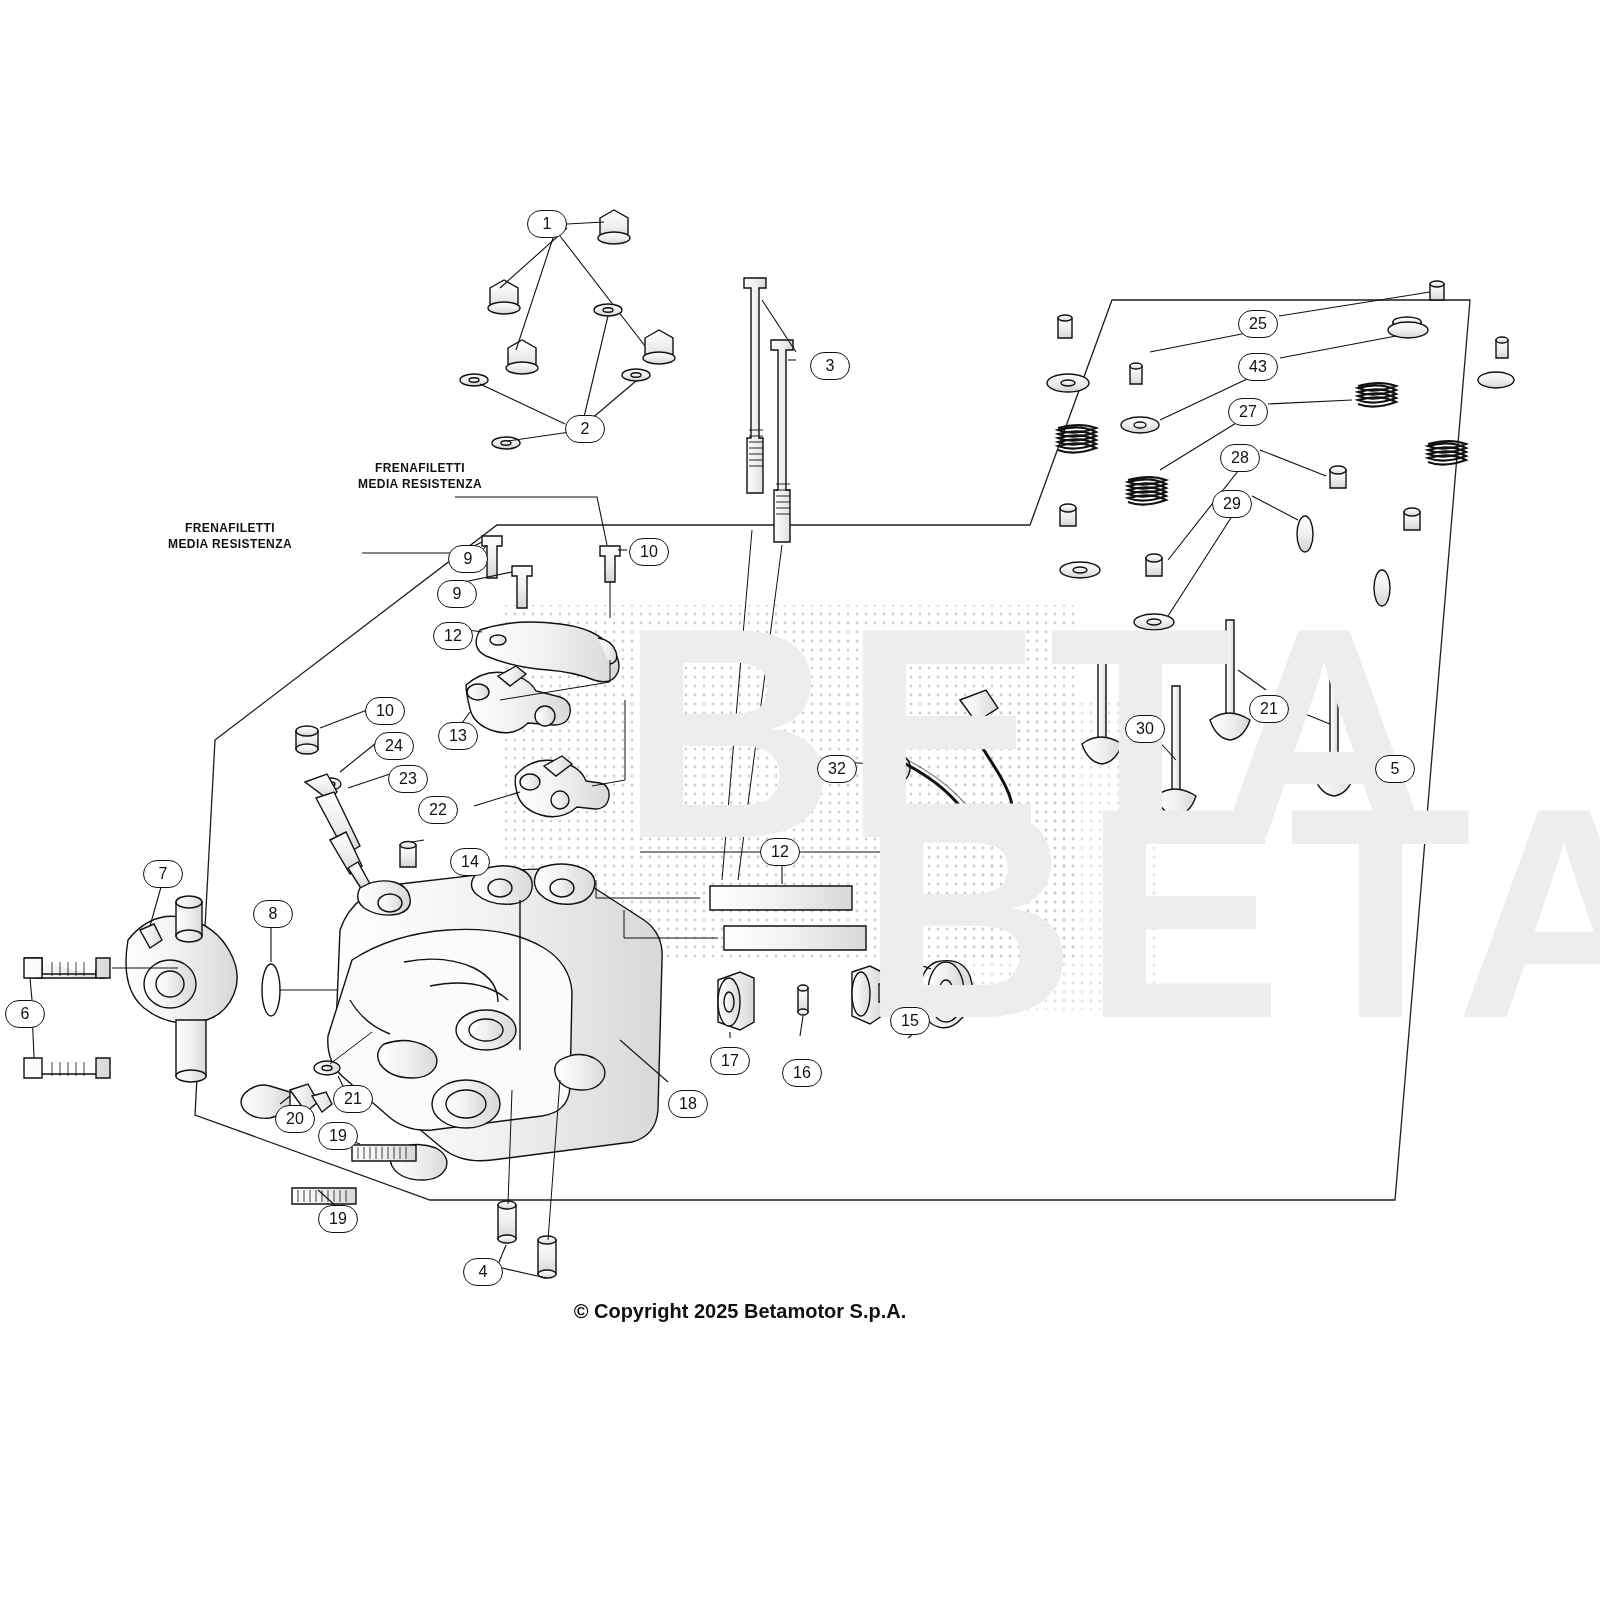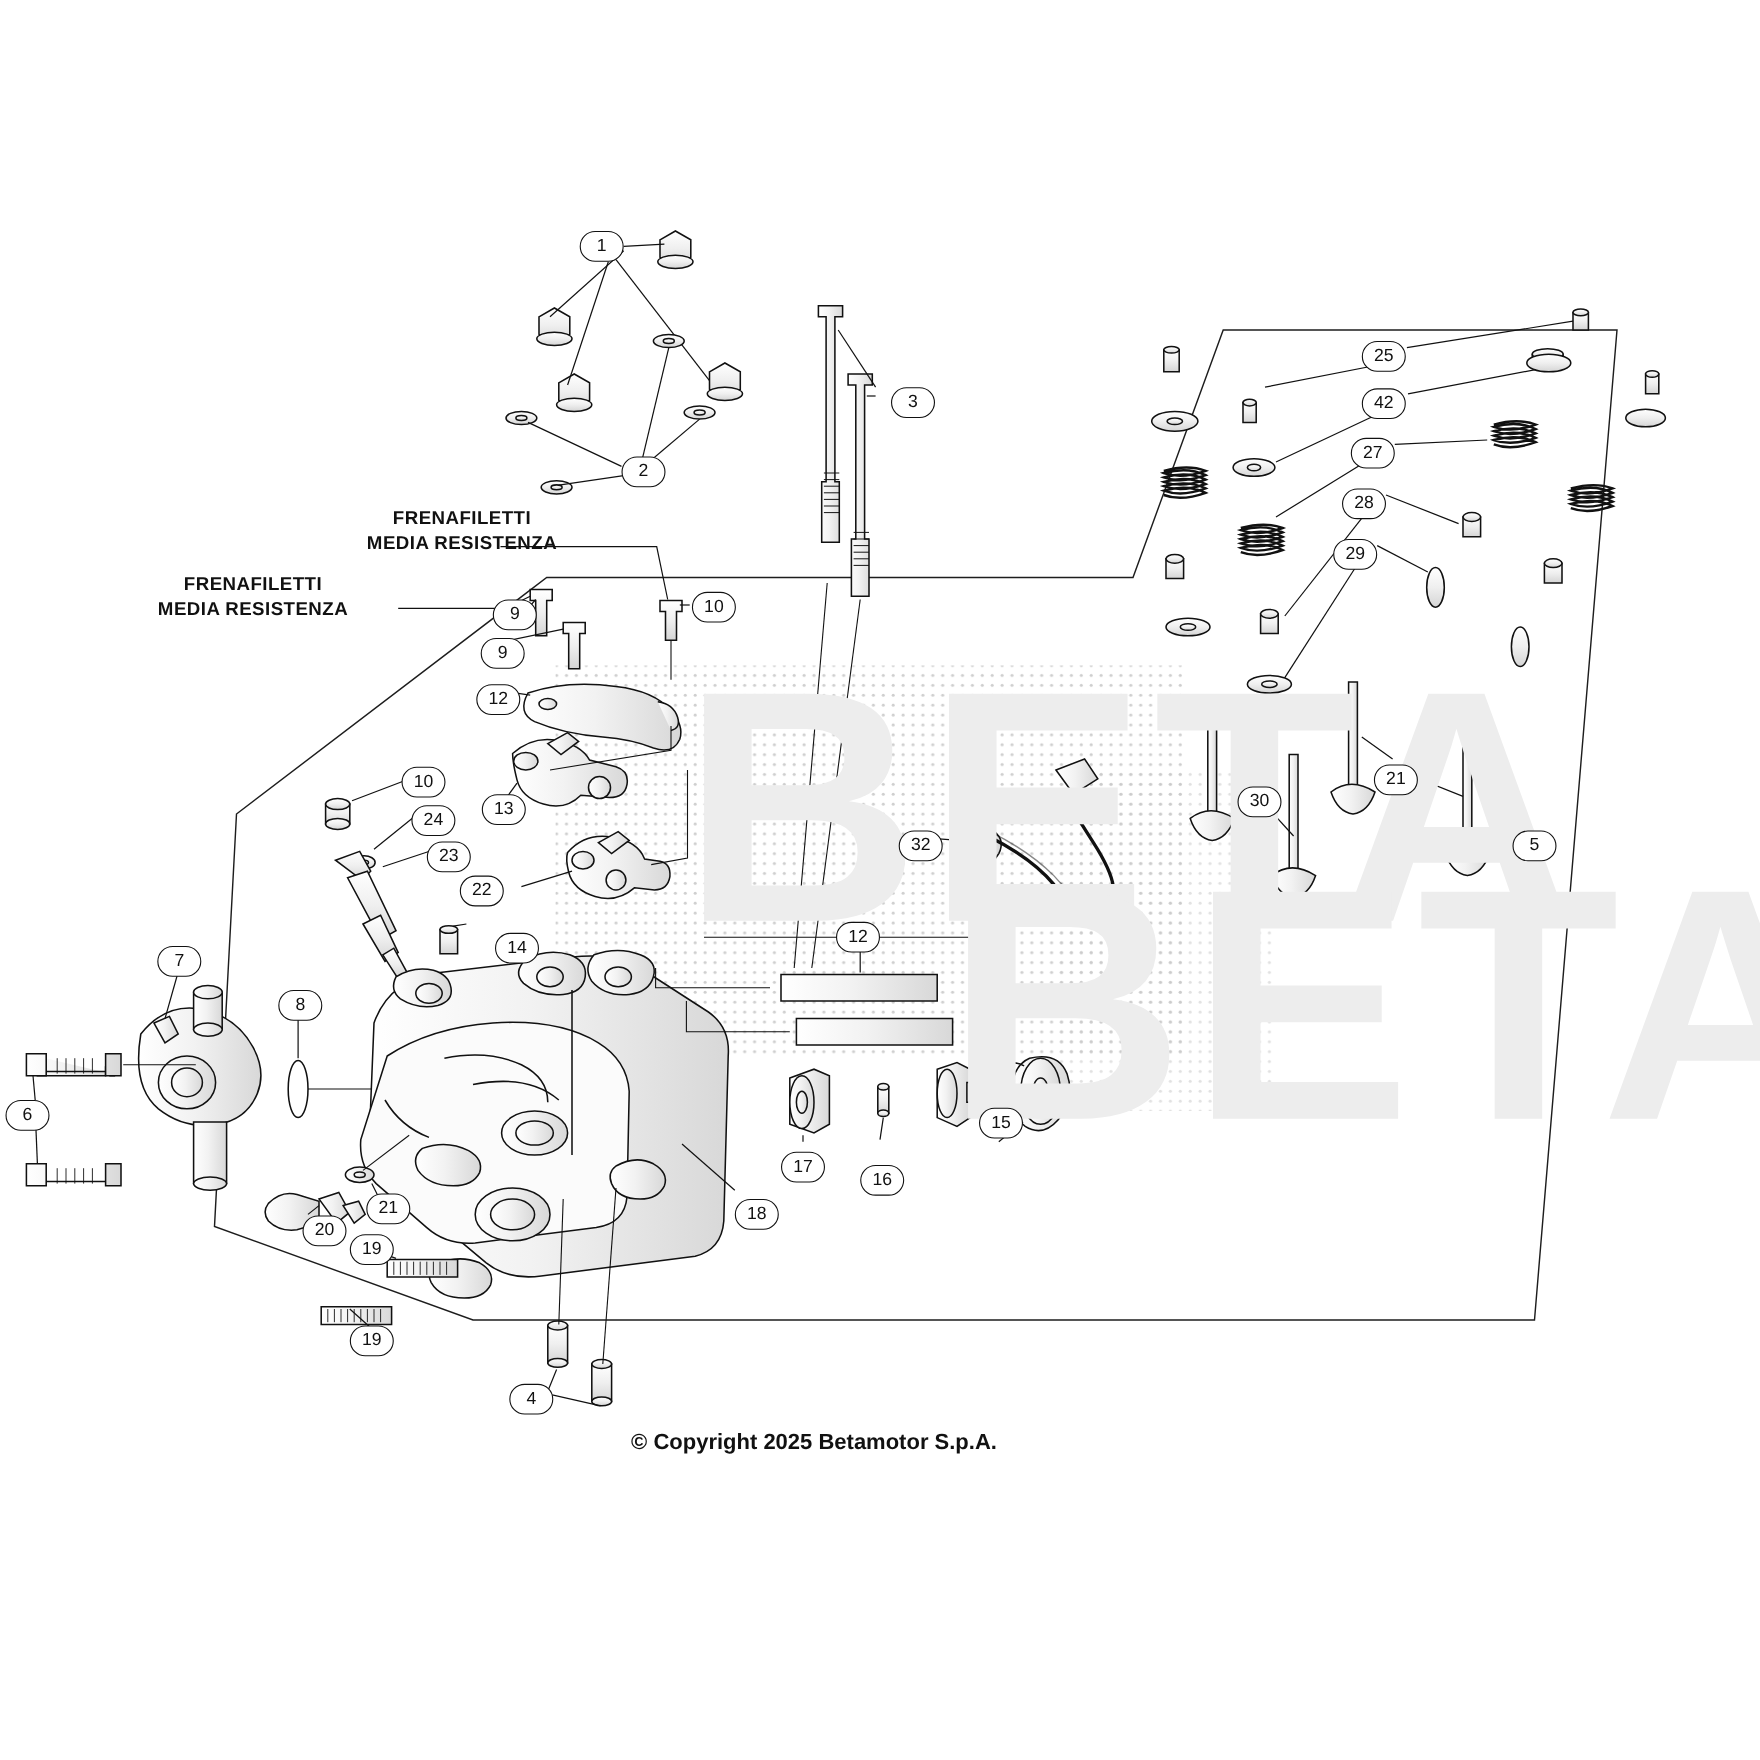--- a/index.html
+++ b/index.html
@@ -35,21 +35,21 @@
     font-size: 16px;
     line-height: 26px;
     text-align: center;
     font-family: "Liberation Sans", sans-serif;
     box-sizing: border-box;
     z-index: 40;
   }
   .note {
     position: absolute;
     color: #111;
-    font-size: 17px;
+    font-size: 12px;
     font-weight: bold;
     letter-spacing: 0.4px;
     text-align: center;
     line-height: 1.35;
     white-space: pre;
     z-index: 40;
     font-family: "Liberation Sans", sans-serif;
   }
   .copyright {
     position: absolute;
@@ -453,21 +453,21 @@
   <div class="callout" style="left:710px;  top:1047px;">17</div>
   <div class="callout" style="left:668px;  top:1090px;">18</div>
   <div class="callout" style="left:318px; top:1122px;">19</div>
   <div class="callout" style="left:318px; top:1205px;">19</div>
   <div class="callout" style="left:275px;  top:1105px;">20</div>
   <div class="callout" style="left:333px;  top:1085px;">21</div>
   <div class="callout" style="left:418px;  top:796px;text-align:center;">22</div>
   <div class="callout" style="left:388px;  top:765px;">23</div>
   <div class="callout" style="left:374px;  top:732px;">24</div>
   <div class="callout" style="left:1238px; top:310px;">25</div>
-  <div class="callout" style="left:1238px; top:353px;">42</div>
+  <div class="callout" style="left:1238px; top:353px;">43</div>
   <div class="callout" style="left:1228px; top:398px;">27</div>
   <div class="callout" style="left:1220px; top:444px;">28</div>
   <div class="callout" style="left:1212px; top:490px;">29</div>
   <div class="callout" style="left:1125px; top:715px;">30</div>
   <div class="callout" style="left:1249px; top:695px;">21</div>
   <div class="callout" style="left:817px;  top:755px;">32</div>
 
 </div>
 
 </body></html>

